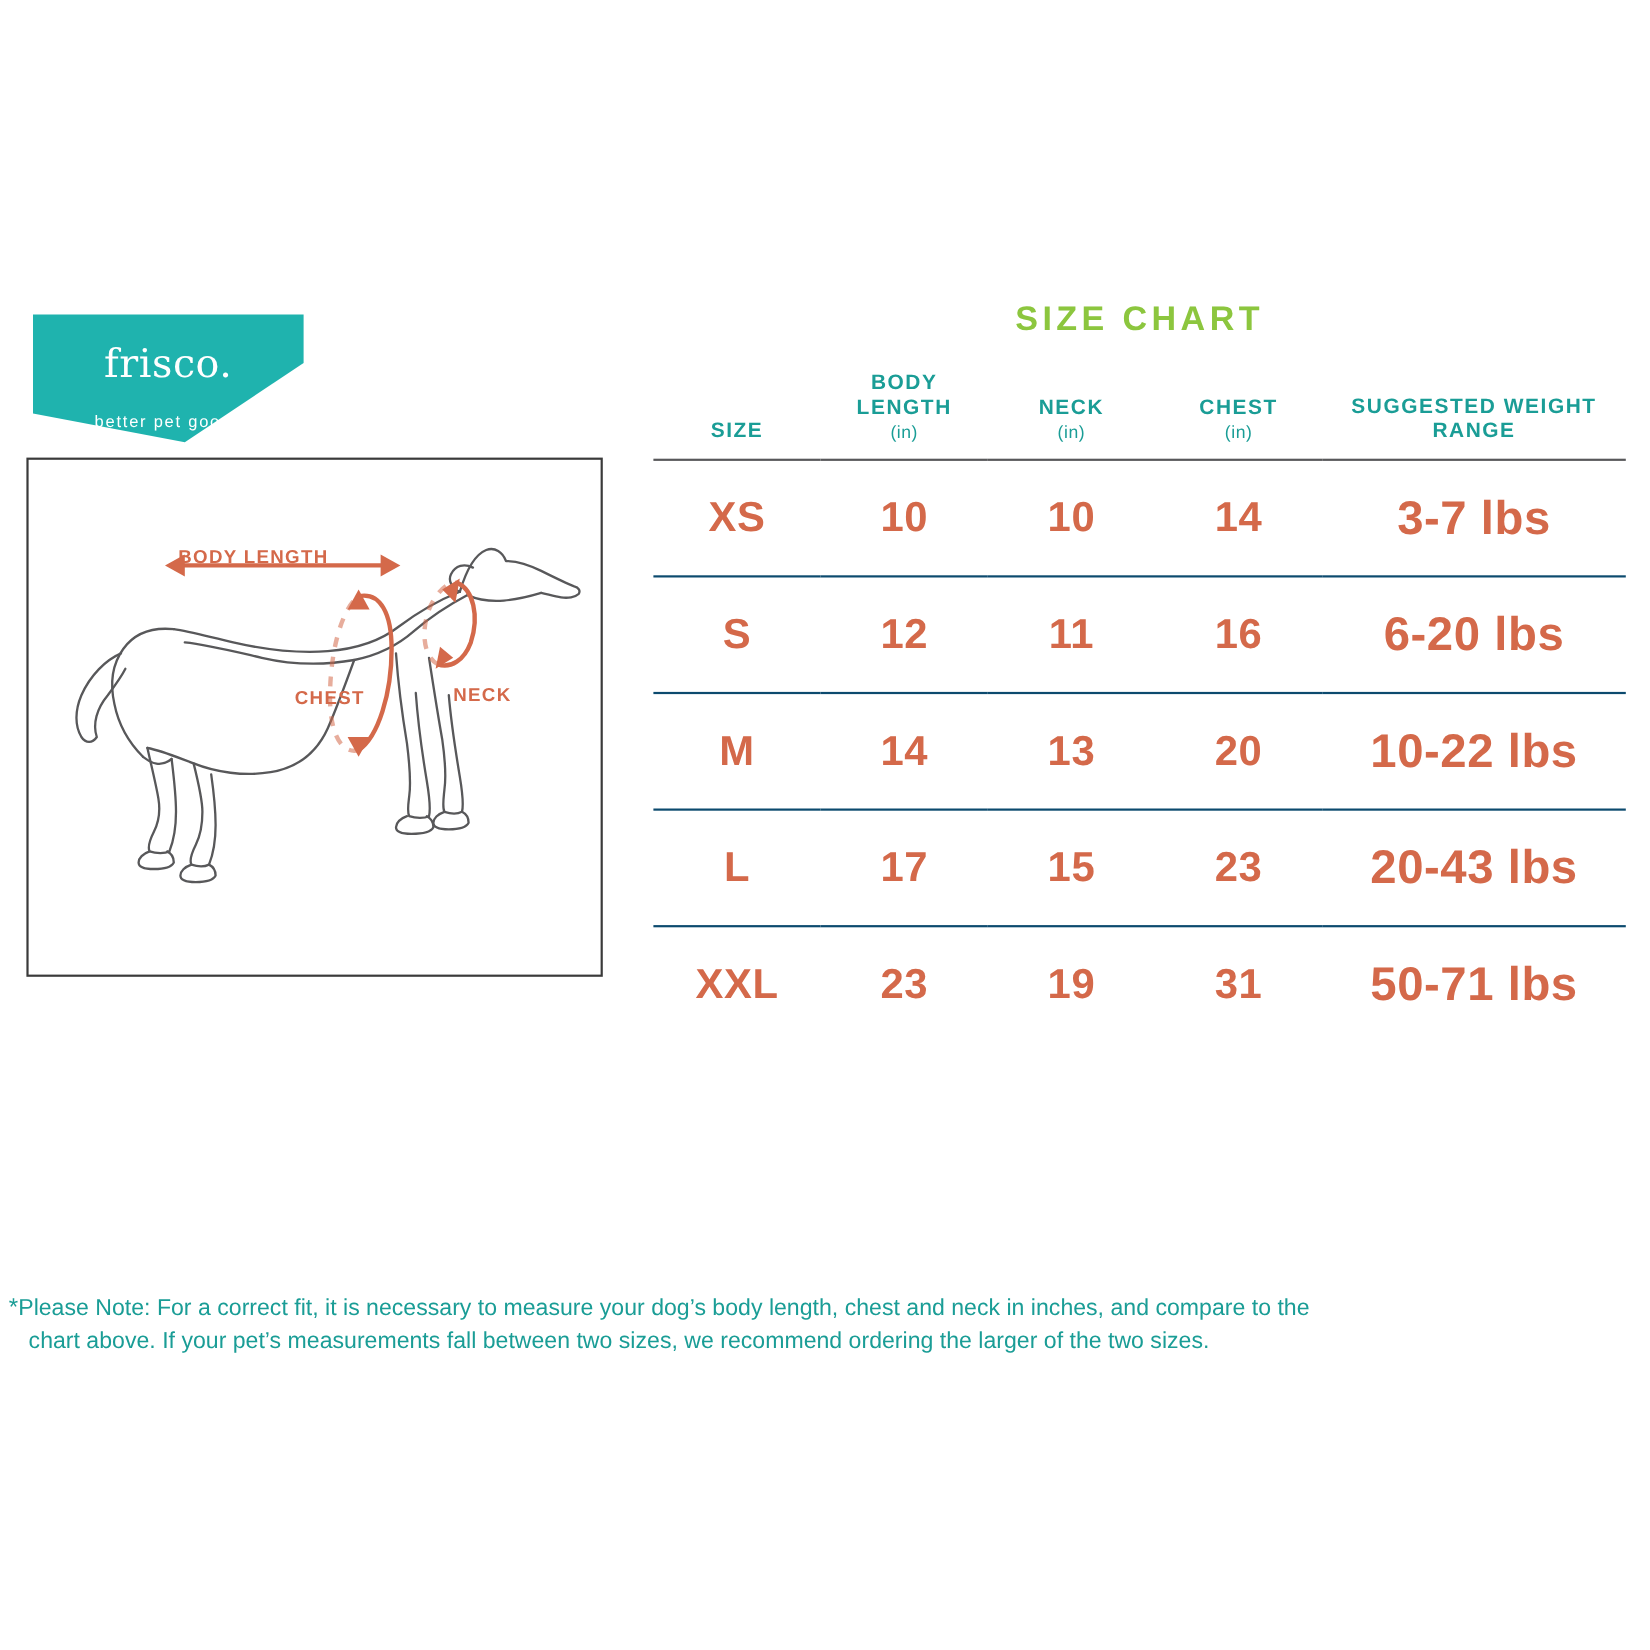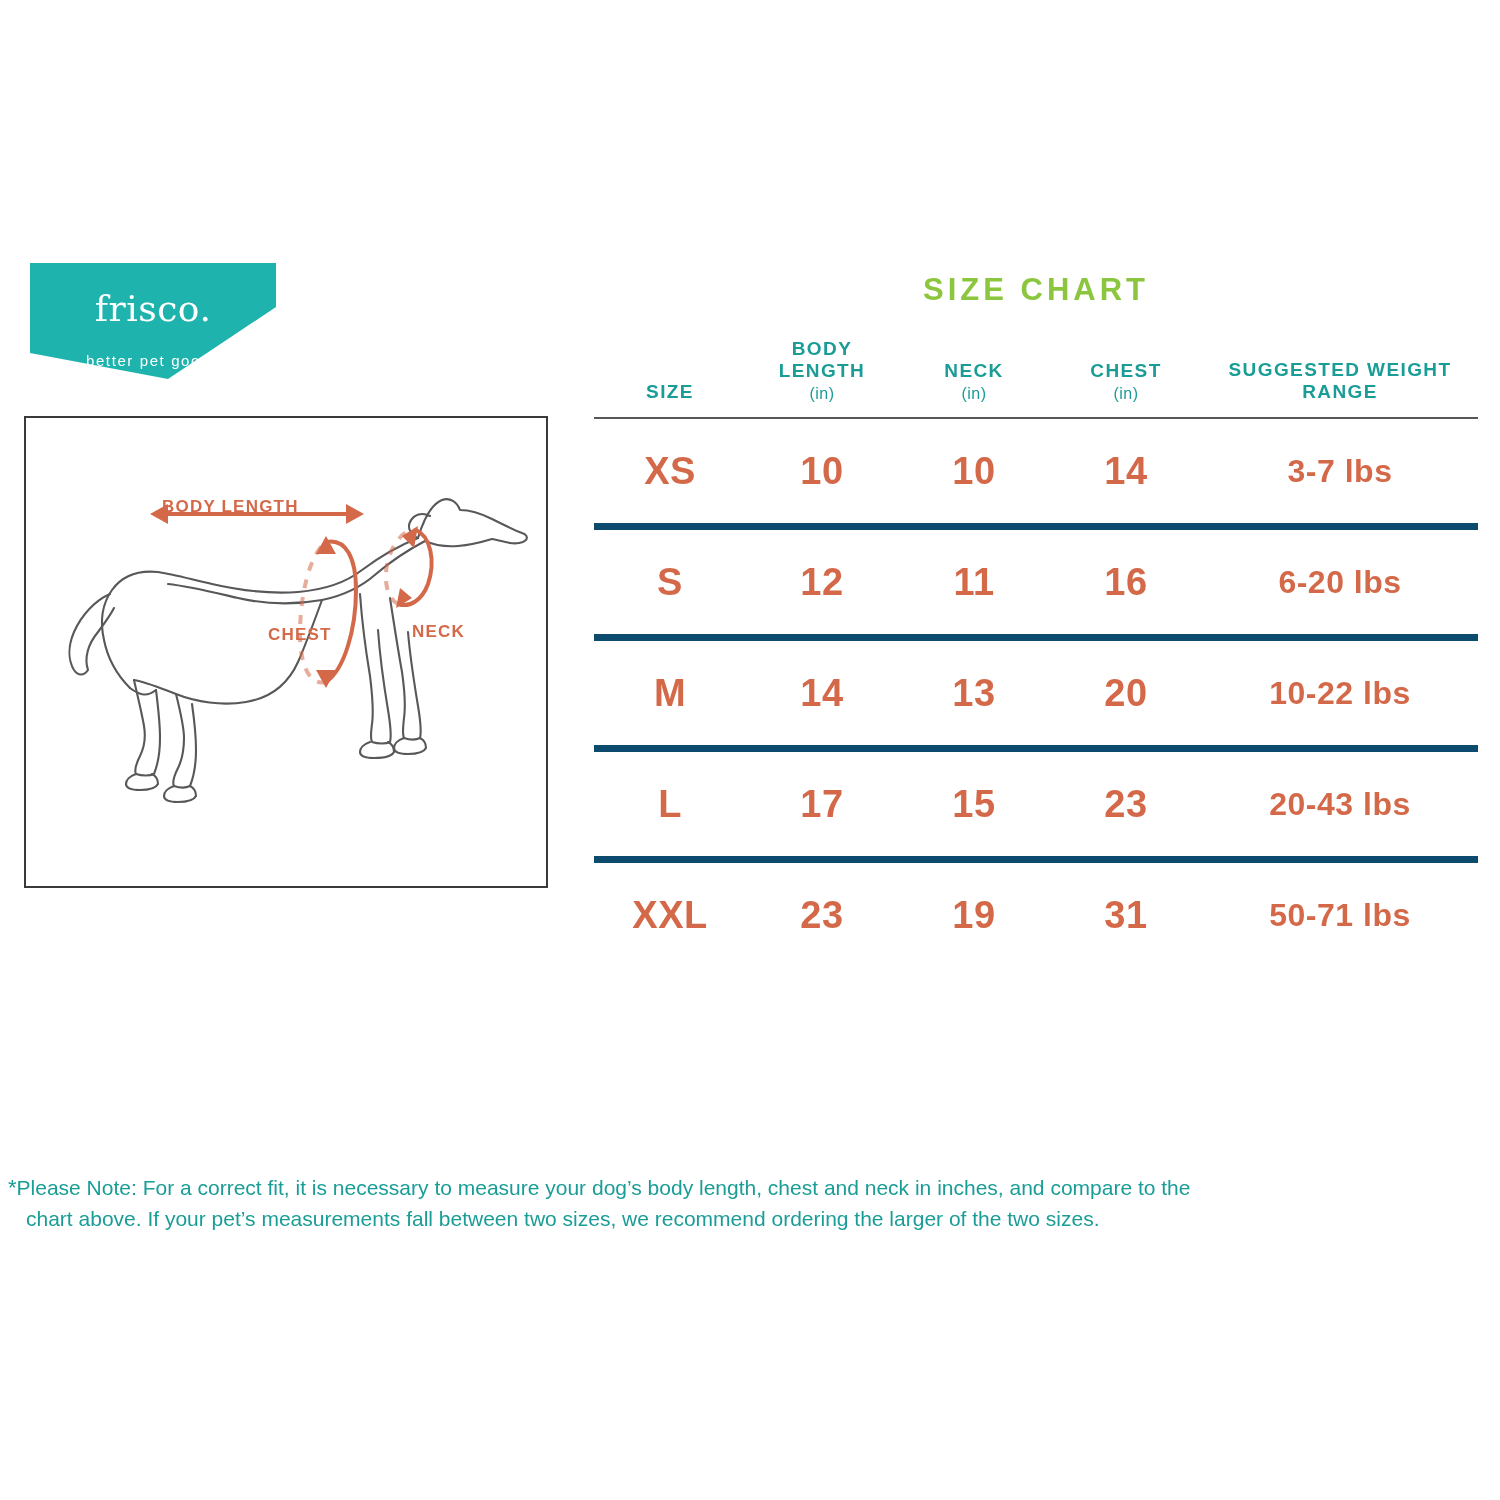--- a/index.html
+++ b/index.html
@@ -16,21 +16,21 @@
   }
   .page {
     position: absolute;
     inset: 0;
   }
 
   
   .logo-wrap {
     position: absolute;
     left: 28px;
-    top: 261px;
+    top: 284px;
     width: 250px;
     height: 120px;
   }
   .logo-shape {
     position: absolute;
     inset: 0;
   }
   .logo-text {
     position: absolute;
     left: 0;
@@ -123,25 +123,25 @@
     margin-top: 3px;
   }
   thead tr { border-bottom: 2px solid #58585a; }
 
   tbody td {
     color: #d4694a;
     font-weight: bold;
     text-align: center;
     font-size: 38px;
     height: 102px;
-    border-bottom: 7px solid #0c4a6e;
+    border-bottom: 2px solid #0c4a6e;
     letter-spacing: 0.5px;
   }
   tbody tr:last-child td { border-bottom: none; }
-  tbody td.wt { font-size: 32px; }
+  tbody td.wt { font-size: 43px; }
 
   
   .note {
     position: absolute;
     left: 8px;
     top: 1172px;
     width: 1484px;
     color: #1a9d96;
     font-size: 21px;
     line-height: 1.45;

